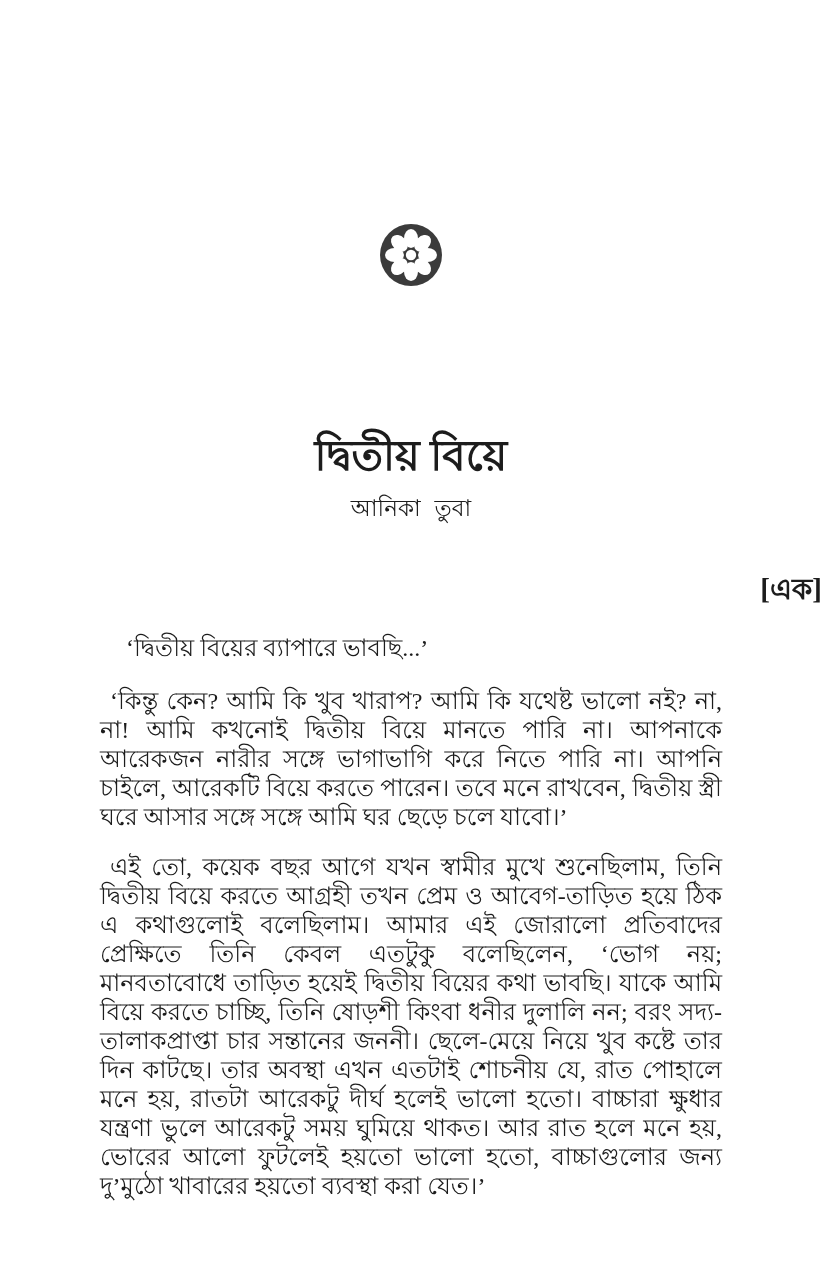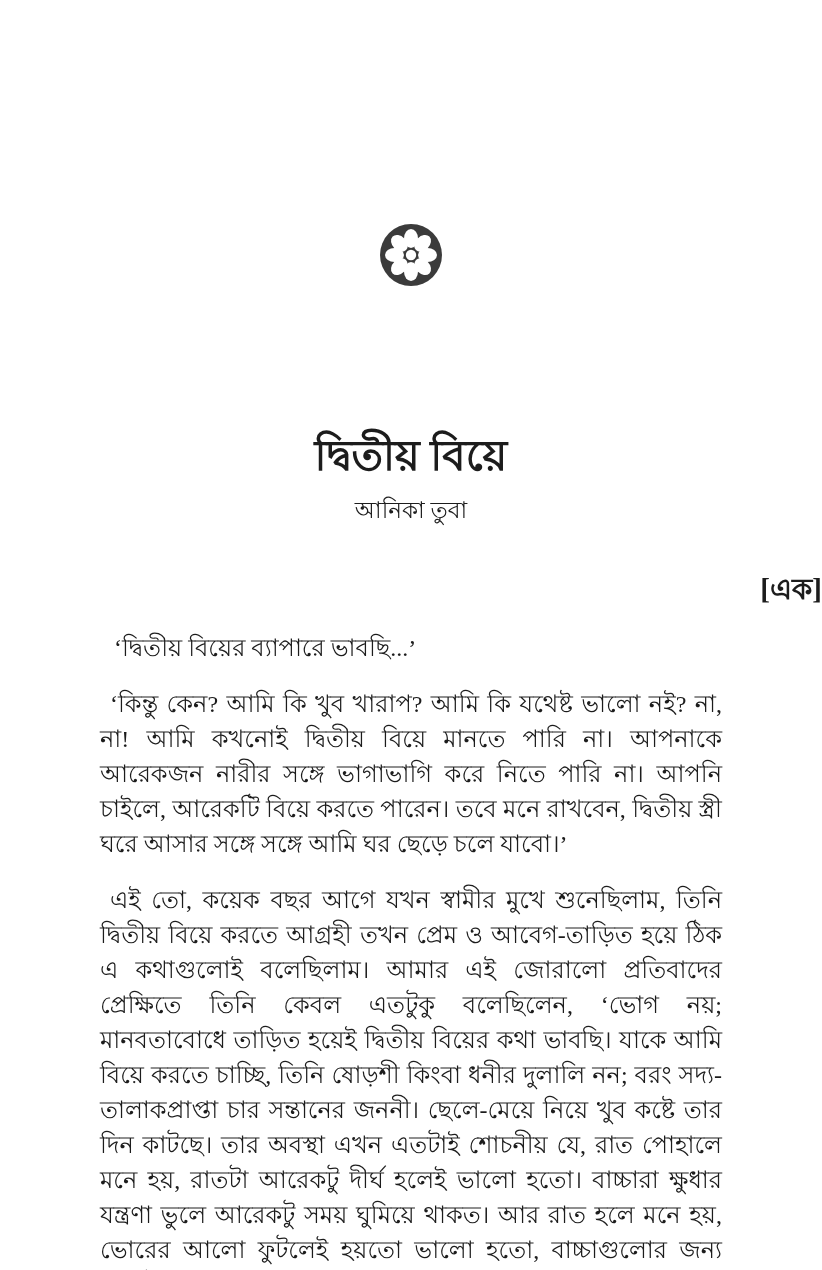--- a/index.html
+++ b/index.html
@@ -20,42 +20,43 @@
     margin: 138px 0 0 0;
     font-size: 42px;
     font-weight: bold;
     line-height: 1.25;
   }
   .author {
     text-align: center;
     margin-top: 14px;
     font-size: 23px;
     line-height: 1.2;
+    font-family: Liberation Mono, monospace;
   }
   .section-heading {
     text-align: right;
     margin-top: 48px;
     font-size: 29px;
     font-weight: bold;
     line-height: 1.2;
   }
   .body-text { margin: 0 100px; }
   .para {
     font-size: 24px;
-    line-height: 35px;
+    line-height: 29px;
     text-align: justify;
     text-indent: 10px;
     margin: 0;
   }
   .para-quote-line {
     font-size: 24px;
     line-height: 35px;
     text-align: left;
     text-indent: 10px;
-    margin: 4px;
+    margin: 16px;
   }
   .mt-first { margin-top: 20px; }
   .mt-para  { margin-top: 21px; }
 </style>
 </head>
 <body>
 
 <div class="page">
 
   <div class="ornament-wrap">

